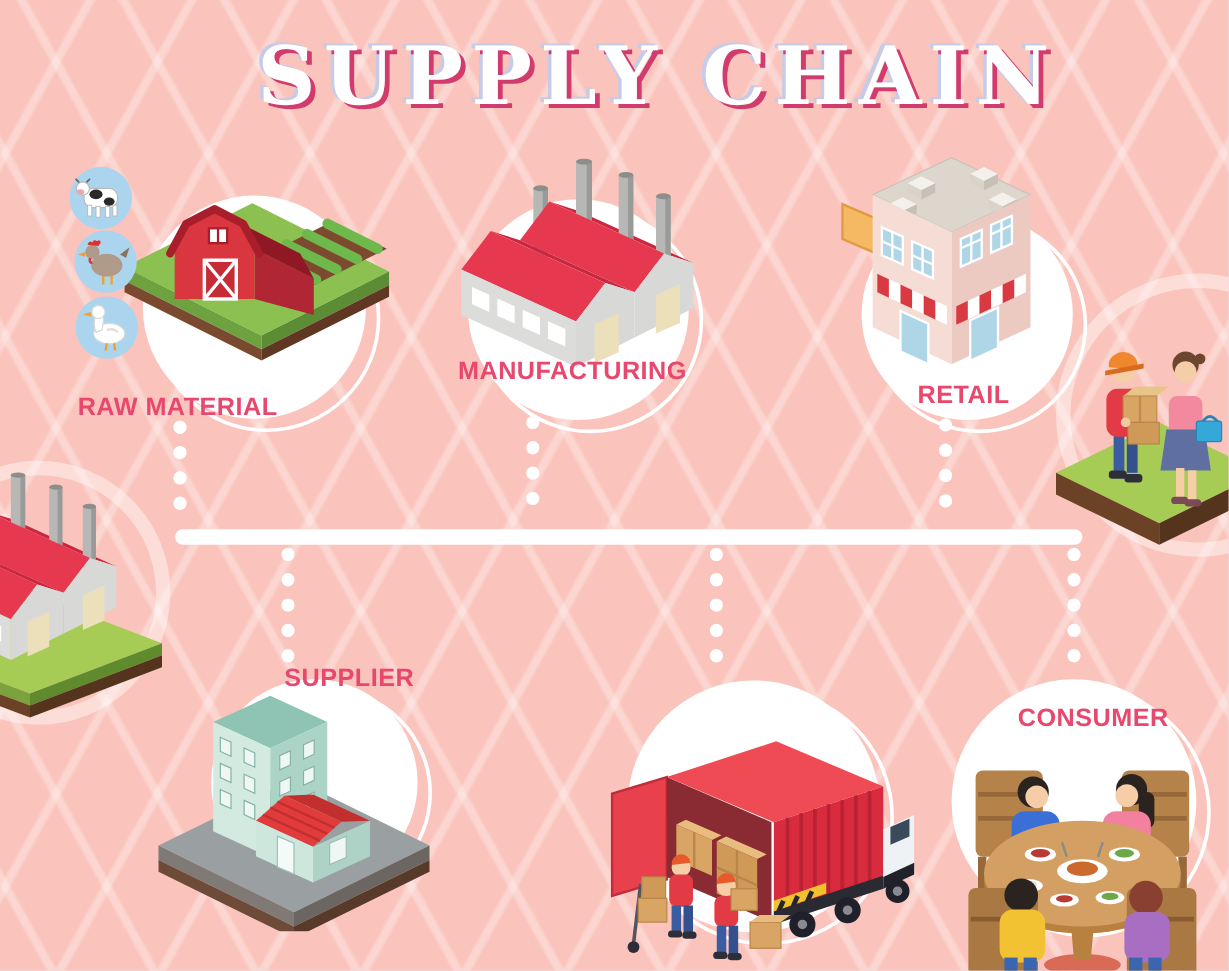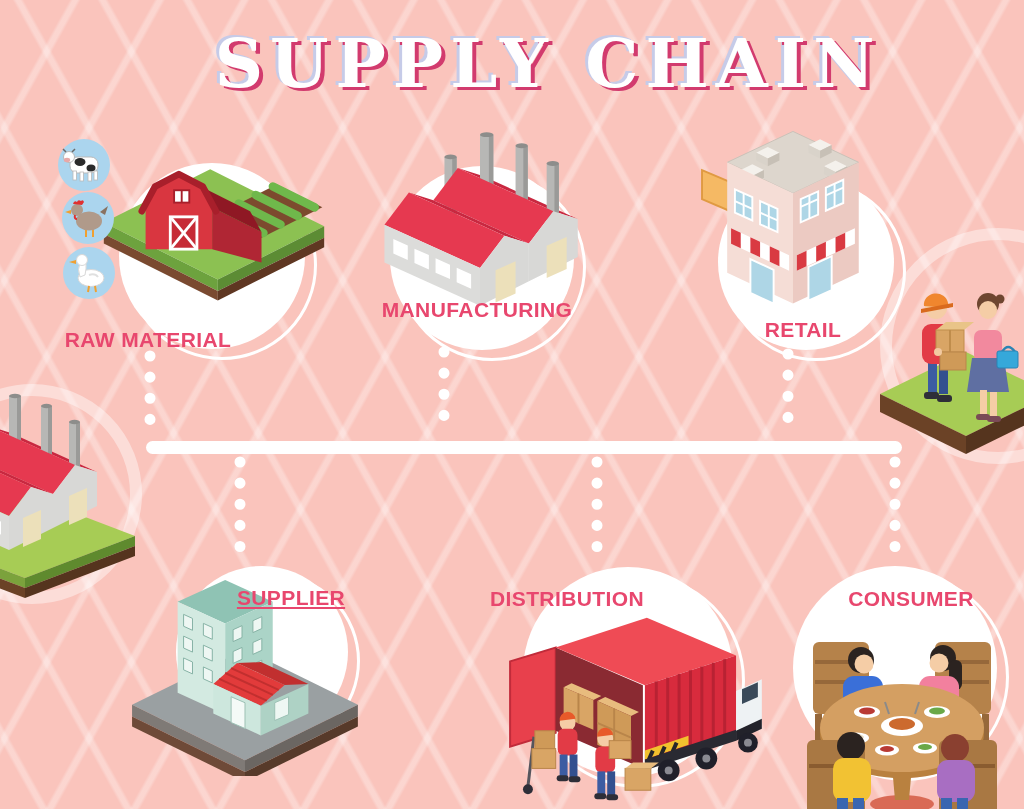--- a/index.html
+++ b/index.html
@@ -443,17 +443,16 @@
       <circle cx="158" cy="150" r="14" fill="#8a4030"></circle>
       <rect x="140" y="162" width="38" height="42" rx="11" fill="#a86ec2"></rect>
       <rect x="144" y="200" width="11" height="28" fill="#3a66b0"></rect>
       <rect x="160" y="200" width="11" height="28" fill="#3a66b0"></rect>
     </g>
   </svg>
 
   <div class="stage-label" style="left:148px;top:311px;margin-top:17px;">RAW MATERIAL</div>
   <div class="stage-label" style="left:477px;top:298px;text-align:center;">MANUFACTURING</div>
   <div class="stage-label" style="left:803px;top:294px;margin-top:24px;">RETAIL</div>
-  <div class="stage-label" style="left:291px;top:586px;text-decoration:underline;">SUPPLIER</div>
-  <div class="stage-label" style="left:567px;top:587px;">DISTRIBUTION</div>
+  <div class="stage-label" style="left:291px;top:554px;">SUPPLIER</div>
   <div class="stage-label" style="left:911px;top:587px;text-align:right;">CONSUMER</div>
 
 </div>
 
 </body></html>

